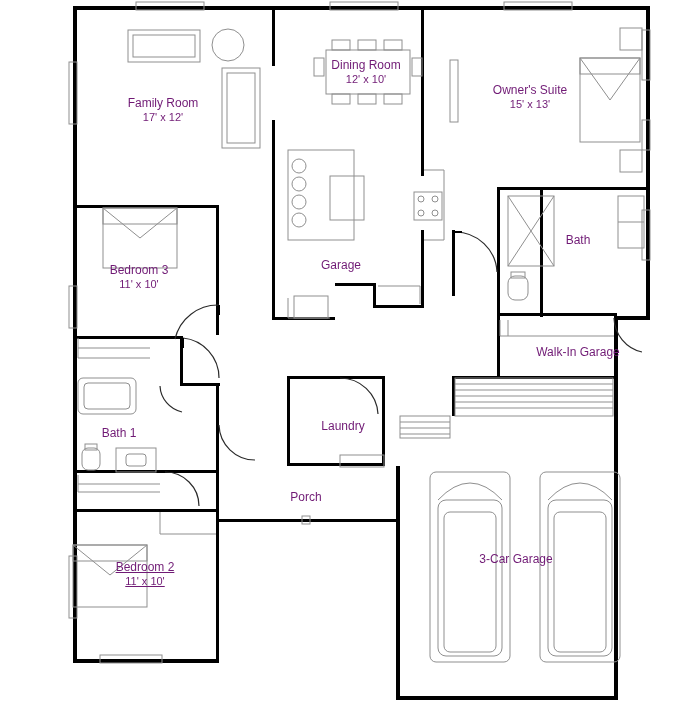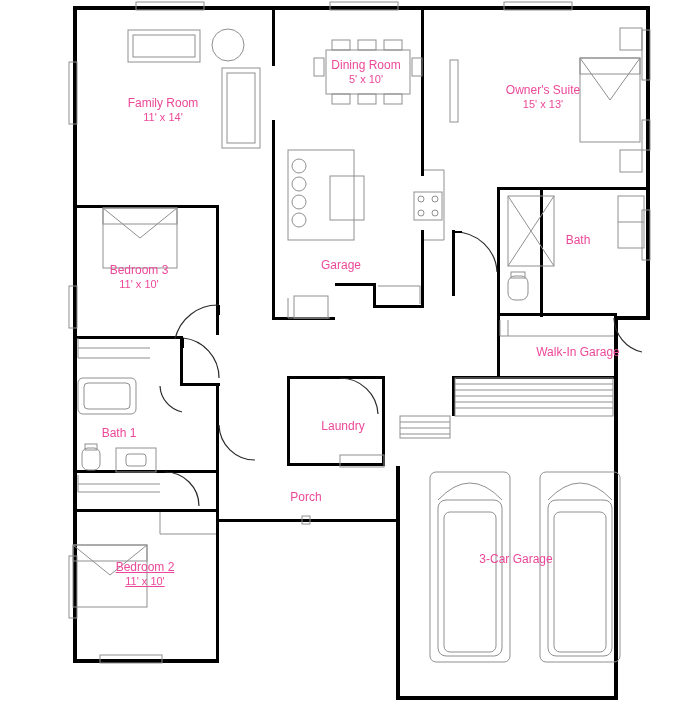--- a/index.html
+++ b/index.html
@@ -17,21 +17,21 @@
     background: #ffffff;
     overflow: hidden;
   }
   .wall {
     position: absolute;
     background: #000000;
   }
   .label {
     position: absolute;
     text-align: center;
-    color: #ec4899;
+    color: #701a75;
     font-size: 12px;
     line-height: 14px;
     white-space: nowrap;
     transform: translateX(-50%);
   }
   .label .dim {
     display: block;
     font-size: 11px;
   }
   .svg-layer {
@@ -227,27 +227,27 @@
     </g>
     <g stroke="#000000" stroke-width="2" fill="none">
       <path d="M183 338 L183 348"></path>
       <path d="M219 305 L219 315"></path>
       <path d="M455 232 L462 232"></path>
     </g>
   </svg>
 
   <div class="label" style="left:163px; top:96px;">
     <span>Family Room</span>
-    <span class="dim">11' x 14'</span>
+    <span class="dim">17' x 12'</span>
   </div>
   <div class="label" style="left:366px; top:58px;">
     <span>Dining Room</span>
-    <span class="dim">5' x 10'</span>
-  </div>
-  <div class="label" style="left:543px; top:83px;">
+    <span class="dim">12' x 10'</span>
+  </div>
+  <div class="label" style="left:530px; top:83px;">
     <span>Owner's Suite</span>
     <span class="dim">15' x 13'</span>
   </div>
   <div class="label" style="left:139px; top:263px;text-align:center;">
     <span>Bedroom 3</span>
     <span class="dim">11' x 10'</span>
   </div>
   <div class="label" style="left:341px; top:258px;">
     <span>Garage</span>
   </div>

